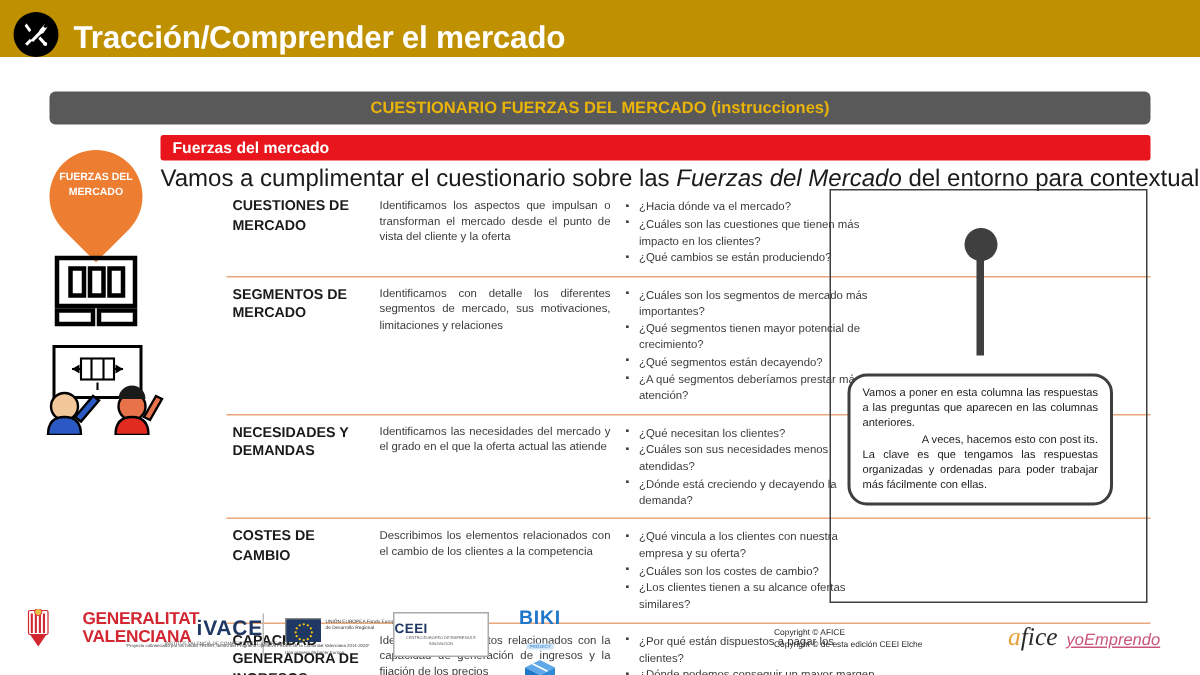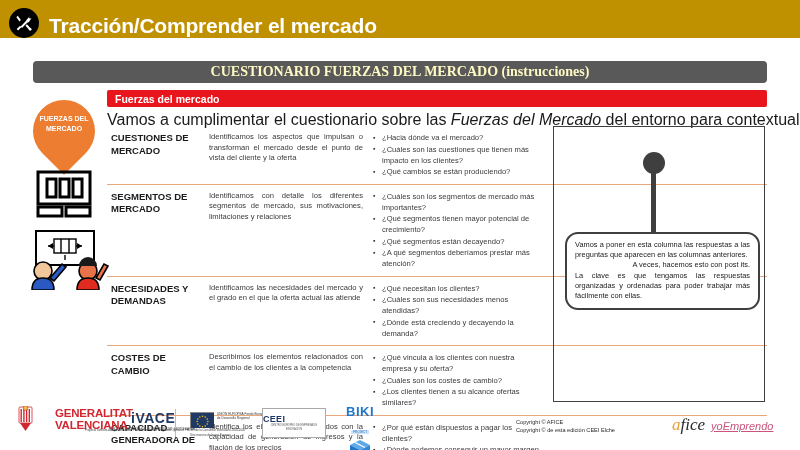--- a/index.html
+++ b/index.html
@@ -26,21 +26,21 @@
     margin-left: 10px; color: #ffffff; font-size: 21px; font-weight: bold;
     letter-spacing: -0.2px; white-space: nowrap;
   }
 
   
   .section-bar {
     position: absolute; left: 33px; top: 61px; width: 734px; height: 22px;
     background: #595959; border-radius: 4px;
     display: flex; align-items: center; justify-content: center;
   }
-  .section-bar-text { color: #fef9c3; font-size: 14px; font-weight: bold; font-family: Liberation Serif, serif; }
+  .section-bar-text { color: #eab308; font-size: 11px; font-weight: bold; }
 
   
   .red-bar {
     position: absolute; left: 107px; top: 90px; width: 660px; height: 17px;
     background: #E8151C; border-radius: 2px; display: flex; align-items: center;
   }
   .red-bar-text { color: #fff; font-size: 10.5px; font-weight: bold; padding-left: 8px; }
 
   
   .intro {
@@ -61,21 +61,21 @@
   .pin .pin-label {
     position: absolute; left: 0; top: 14px; width: 62px; text-align: center;
     color: #fff; font-size: 7px; font-weight: bold; line-height: 10px; z-index: 2;
   }
 
   .grid-icon { position: absolute; left: 36px; top: 170px; width: 56px; height: 48px; }
   .people-icon { position: absolute; left: 18px; top: 228px; width: 92px; height: 62px; }
 
   
   .table { position: absolute; left: 107px; top: 126px; width: 660px; }
-  .row { position: relative; display: flex; border-top: 1.6px solid #E8A87C; }
+  .row { position: relative; display: flex; border-top: 1.6px solid #E8A87C; margin-left: 44px; }
   .row:first-child { border-top: none; }
   .c-title {
     width: 100px; flex: 0 0 100px; font-size: 9.5px; font-weight: bold;
     color: #1a1a1a; line-height: 12.5px; padding: 6px 4px 6px 4px;
   }
   .c-desc {
     width: 162px; flex: 0 0 162px; font-size: 7.6px; color: #3a3a3a;
     line-height: 10.5px; padding: 6px 6px 6px 2px; text-align: justify;
   }
   .c-q {
@@ -98,21 +98,21 @@
   }
   .pin-head {
     position: absolute; left: 643px; top: 152px; width: 22px; height: 22px;
     border-radius: 50%; background: #3f3f3f; z-index: 5;
   }
   .pin-stem {
     position: absolute; left: 651px; top: 170px; width: 5px; height: 67px;
     background: #3f3f3f; z-index: 4;
   }
   .callout {
-    position: absolute; left: 565px; top: 232px; width: 195px;
+    position: absolute; left: 565px; top: 249px; width: 177px;
     border: 2.2px solid #3f3f3f; border-radius: 13px; background: #fff;
     padding: 6px 8px 7px 8px; z-index: 6;
   }
   .callout p {
     font-size: 7.4px; color: #1a1a1a; line-height: 10.2px; text-align: justify;
   }
   .callout p.nj { text-align: right; }
 
   
   .footer-logos {

